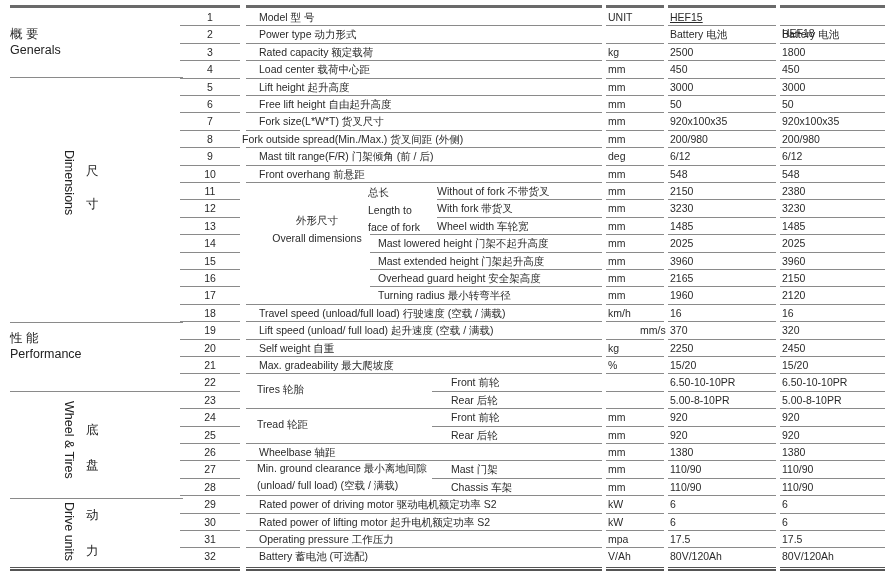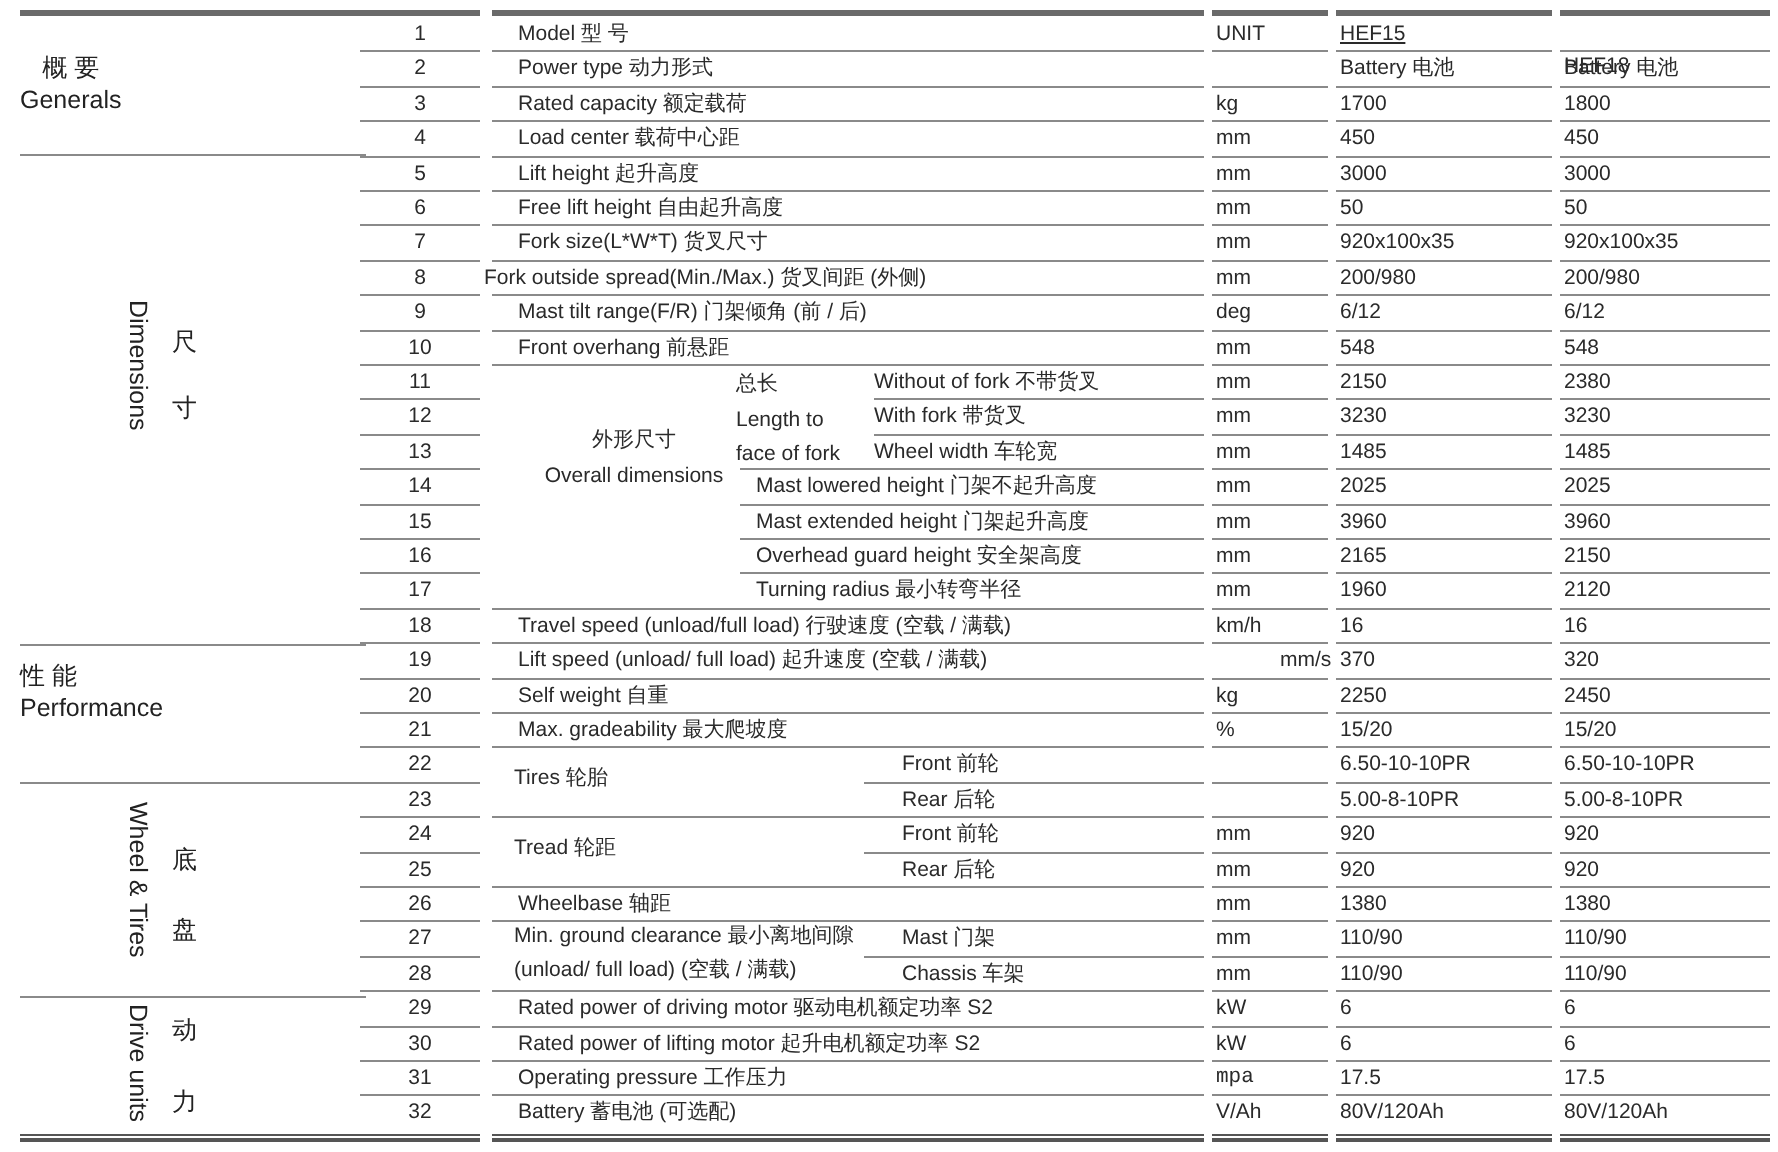--- a/index.html
+++ b/index.html
@@ -47,21 +47,21 @@
     <div class="abs txt" style="left: 670px; top: 27.4px;">Battery 电池</div>
     <div class="abs txt" style="left: 782px; top: 27.4px;">Battery 电池</div>
     <div class="rule" style="left: 180px; top: 42.8px; width: 60px;"></div>
     <div class="rule" style="left: 246px; top: 42.8px; width: 356px;"></div>
     <div class="rule" style="left: 606px; top: 42.8px; width: 58px;"></div>
     <div class="rule" style="left: 668px; top: 42.8px; width: 108px;"></div>
     <div class="rule" style="left: 780px; top: 42.8px; width: 105px;"></div>
     <div class="abs txt" style="left: 180px; top: 44.8px; width: 60px; text-align: center;">3</div>
     <div class="abs txt" style="left: 259px; top: 44.8px;">Rated capacity 额定载荷</div>
     <div class="abs txt" style="left: 608px; top: 44.8px;">kg</div>
-    <div class="abs txt" style="left: 670px; top: 44.8px;">1700</div>
+    <div class="abs txt" style="left: 670px; top: 44.8px;">2500</div>
     <div class="abs txt" style="left: 782px; top: 44.8px;">1800</div>
     <div class="rule" style="left: 180px; top: 60.2px; width: 60px;"></div>
     <div class="rule" style="left: 246px; top: 60.2px; width: 356px;"></div>
     <div class="rule" style="left: 606px; top: 60.2px; width: 58px;"></div>
     <div class="rule" style="left: 668px; top: 60.2px; width: 108px;"></div>
     <div class="rule" style="left: 780px; top: 60.2px; width: 105px;"></div>
     <div class="abs txt" style="left: 180px; top: 62.2px; width: 60px; text-align: center;">4</div>
     <div class="abs txt" style="left: 259px; top: 62.2px;">Load center 载荷中心距</div>
     <div class="abs txt" style="left: 608px; top: 62.2px;">mm</div>
     <div class="abs txt" style="left: 670px; top: 62.2px;">450</div>
@@ -327,42 +327,42 @@
     <div class="abs txt" style="left: 608px; top: 514.6px;">kW</div>
     <div class="abs txt" style="left: 670px; top: 514.6px;">6</div>
     <div class="abs txt" style="left: 782px; top: 514.6px;">6</div>
     <div class="rule" style="left: 180px; top: 530px; width: 60px;"></div>
     <div class="rule" style="left: 246px; top: 530px; width: 356px;"></div>
     <div class="rule" style="left: 606px; top: 530px; width: 58px;"></div>
     <div class="rule" style="left: 668px; top: 530px; width: 108px;"></div>
     <div class="rule" style="left: 780px; top: 530px; width: 105px;"></div>
     <div class="abs txt" style="left: 180px; top: 532px; width: 60px; text-align: center;">31</div>
     <div class="abs txt" style="left: 259px; top: 532px;">Operating pressure 工作压力</div>
-    <div class="abs txt" style="left: 608px; top: 532px; font-family: Liberation Mono, monospace;">mpa</div>
+    <div class="abs txt" style="left: 608px; top: 532px;">mpa</div>
     <div class="abs txt" style="left: 670px; top: 532px;">17.5</div>
     <div class="abs txt" style="left: 782px; top: 532px;">17.5</div>
     <div class="rule" style="left: 180px; top: 547.4px; width: 60px;"></div>
     <div class="rule" style="left: 246px; top: 547.4px; width: 356px;"></div>
     <div class="rule" style="left: 606px; top: 547.4px; width: 58px;"></div>
     <div class="rule" style="left: 668px; top: 547.4px; width: 108px;"></div>
     <div class="rule" style="left: 780px; top: 547.4px; width: 105px;"></div>
     <div class="abs txt" style="left: 180px; top: 549.4px; width: 60px; text-align: center;">32</div>
     <div class="abs txt" style="left: 259px; top: 549.4px; text-align: right;">Battery 蓄电池 (可选配)</div>
     <div class="abs txt" style="left: 608px; top: 549.4px;">V/Ah</div>
     <div class="abs txt" style="left: 670px; top: 549.4px;">80V/120Ah</div>
     <div class="abs txt" style="left: 782px; top: 549.4px;">80V/120Ah</div>
     <div class="dbl" style="left: 10px; top: 566.8px; width: 173px;"></div>
     <div class="dbl" style="left: 180px; top: 566.8px; width: 60px;"></div>
     <div class="dbl" style="left: 246px; top: 566.8px; width: 356px;"></div>
     <div class="dbl" style="left: 606px; top: 566.8px; width: 58px;"></div>
     <div class="dbl" style="left: 668px; top: 566.8px; width: 108px;"></div>
     <div class="dbl" style="left: 780px; top: 566.8px; width: 105px;"></div>
   </div>
 
-<div class="abs sec-title" style="left:10px;top:26px;text-align:center;">
+<div class="abs sec-title" style="left:10px;top:26px;">
   <div>概 要</div>
   <div>Generals</div>
 </div>
 
 <div class="vert" style="left:62px;top:150px;">Dimensions</div>
 <div class="cjk-v" style="left:86px;top:163px;">尺</div>
 <div class="cjk-v" style="left:86px;top:196px;">寸</div>
 
 <div class="abs sec-title" style="left:10px;top:330px;">
   <div>性 能</div>

